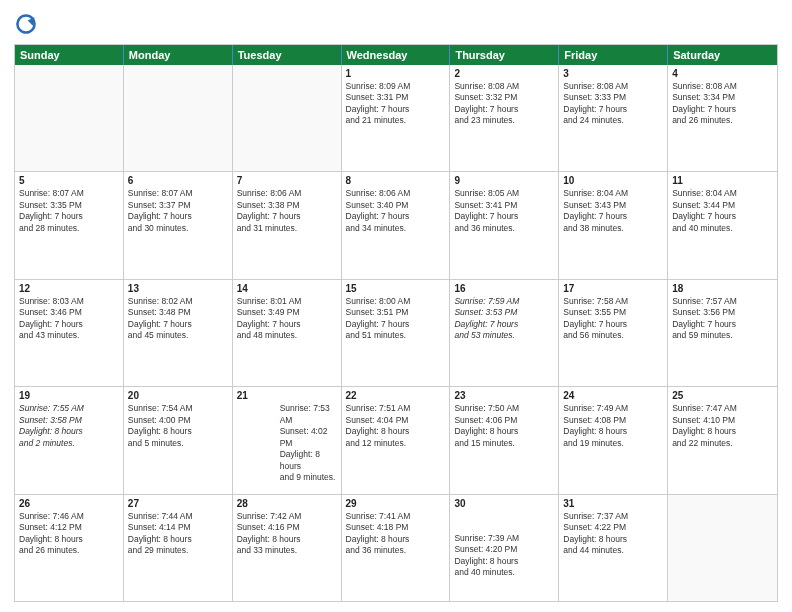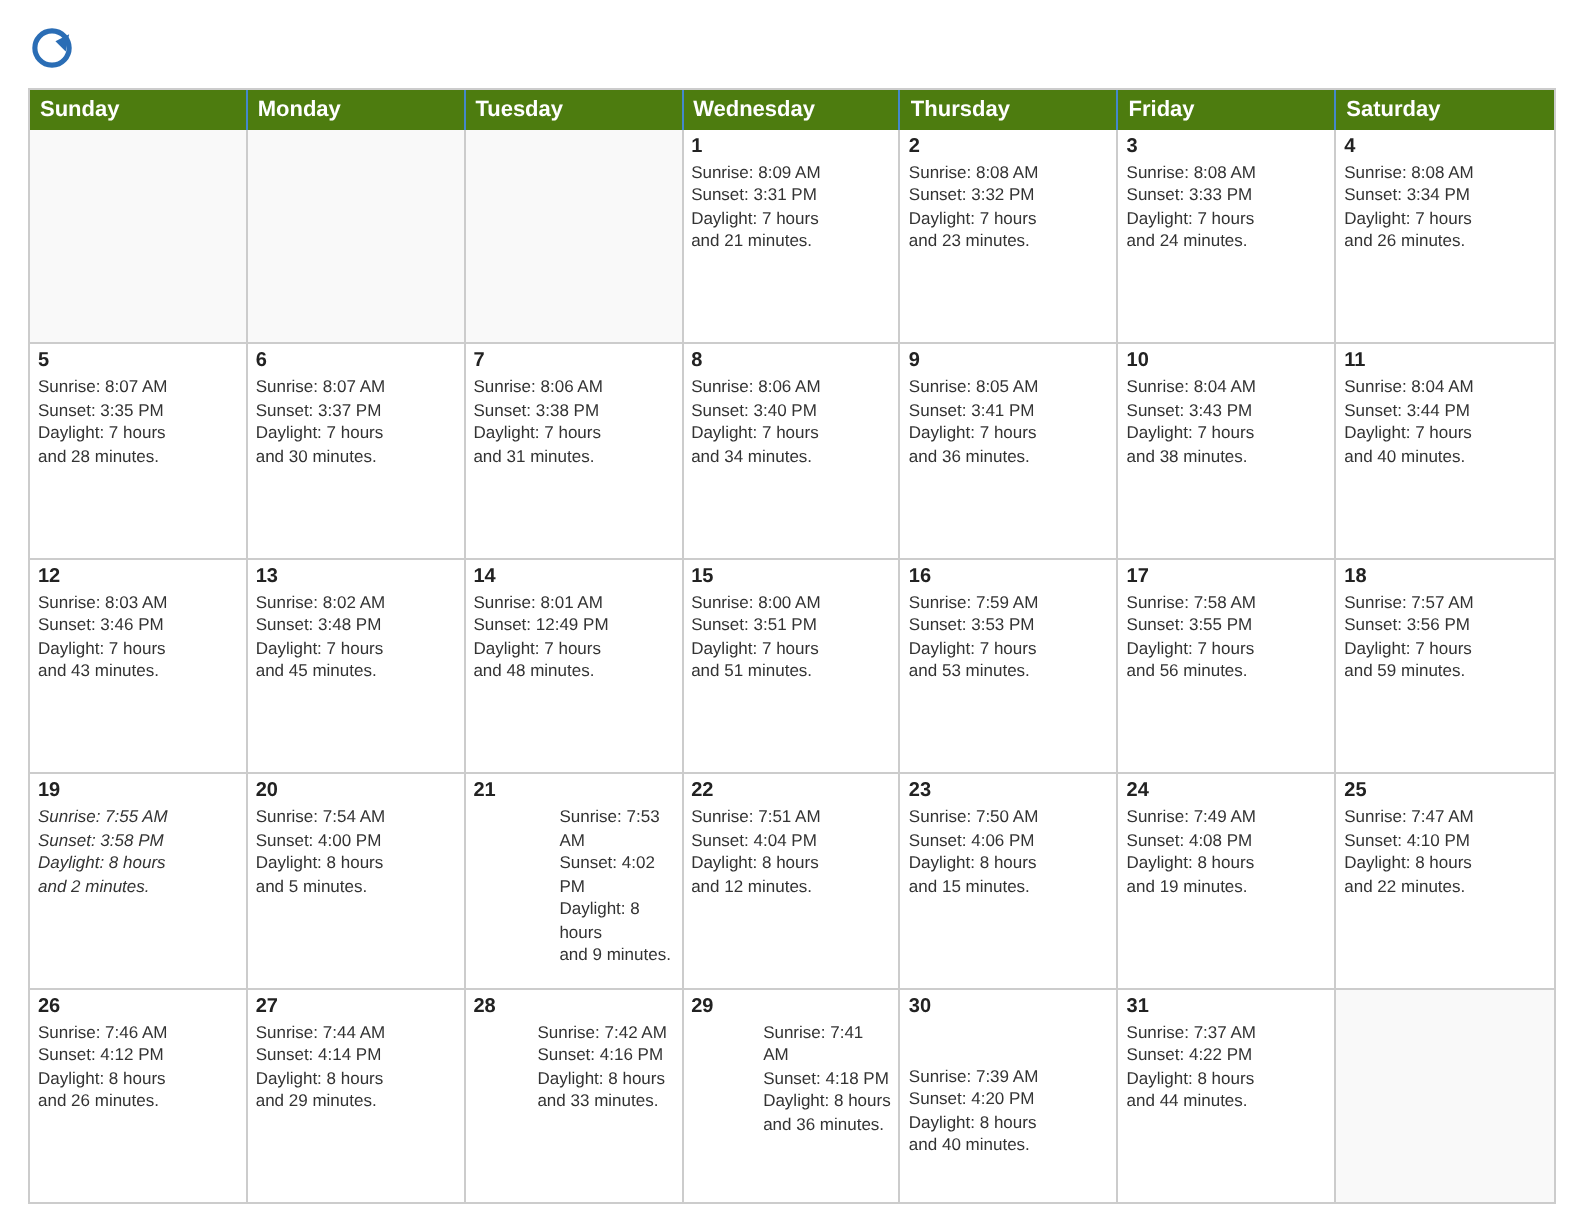--- a/index.html
+++ b/index.html
@@ -53,21 +53,21 @@
     }
     .calendar {
       flex: 1;
       display: flex;
       flex-direction: column;
       border: 1px solid #ccc;
     }
     .cal-header {
       display: grid;
       grid-template-columns: repeat(7, 1fr);
-      background: #4d7c0f;
+      background: #15803d;
     }
     .cal-header-cell {
       color: #fff;
       font-size: 11px;
       font-weight: bold;
       padding: 4px 5px;
       text-align: left;
       border-right: 1px solid #4488cc;
     }
     .cal-header-cell:last-child { border-right: none; }
@@ -235,34 +235,34 @@
           <div class="cal-cell">
             <div class="day-num">13</div>
             <div class="day-info" style="white-space: pre-line;">Sunrise: 8:02 AM
 Sunset: 3:48 PM
 Daylight: 7 hours
 and 45 minutes.</div>
           </div>
           <div class="cal-cell">
             <div class="day-num">14</div>
             <div class="day-info" style="white-space: pre-line;">Sunrise: 8:01 AM
-Sunset: 12:49 PM
+Sunset: 3:49 PM
 Daylight: 7 hours
 and 48 minutes.</div>
           </div>
           <div class="cal-cell">
             <div class="day-num">15</div>
             <div class="day-info" style="white-space: pre-line;">Sunrise: 8:00 AM
 Sunset: 3:51 PM
 Daylight: 7 hours
 and 51 minutes.</div>
           </div>
           <div class="cal-cell">
             <div class="day-num">16</div>
-            <div class="day-info" style="white-space: pre-line;">Sunrise: 7:59 AM
+            <div class="day-info" style="white-space: pre-line; font-style: italic;">Sunrise: 7:59 AM
 Sunset: 3:53 PM
 Daylight: 7 hours
 and 53 minutes.</div>
           </div>
           <div class="cal-cell">
             <div class="day-num">17</div>
             <div class="day-info" style="white-space: pre-line;">Sunrise: 7:58 AM
 Sunset: 3:55 PM
 Daylight: 7 hours
 and 56 minutes.</div>
@@ -336,28 +336,28 @@
           </div>
           <div class="cal-cell">
             <div class="day-num">27</div>
             <div class="day-info" style="white-space: pre-line;">Sunrise: 7:44 AM
 Sunset: 4:14 PM
 Daylight: 8 hours
 and 29 minutes.</div>
           </div>
           <div class="cal-cell">
             <div class="day-num">28</div>
-            <div class="day-info" style="white-space: pre-line; margin-left: 32px;">Sunrise: 7:42 AM
+            <div class="day-info" style="white-space: pre-line;">Sunrise: 7:42 AM
 Sunset: 4:16 PM
 Daylight: 8 hours
 and 33 minutes.</div>
           </div>
           <div class="cal-cell">
             <div class="day-num">29</div>
-            <div class="day-info" style="white-space: pre-line; margin-left: 36px;">Sunrise: 7:41 AM
+            <div class="day-info" style="white-space: pre-line;">Sunrise: 7:41 AM
 Sunset: 4:18 PM
 Daylight: 8 hours
 and 36 minutes.</div>
           </div>
           <div class="cal-cell">
             <div class="day-num">30</div>
             <div class="day-info" style="white-space: pre-line; margin-top: 24px;">Sunrise: 7:39 AM
 Sunset: 4:20 PM
 Daylight: 8 hours
 and 40 minutes.</div>

